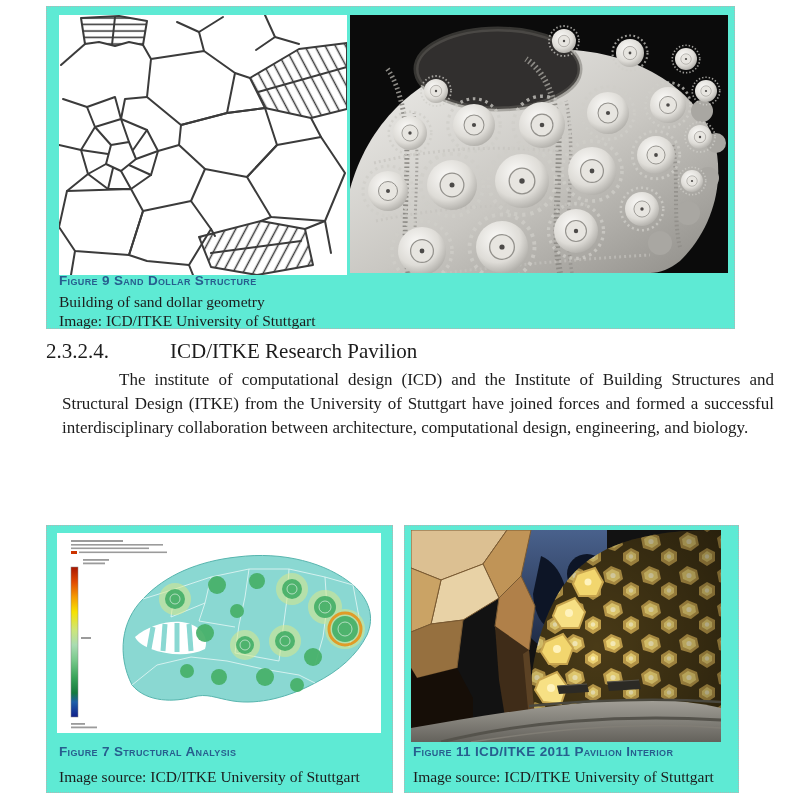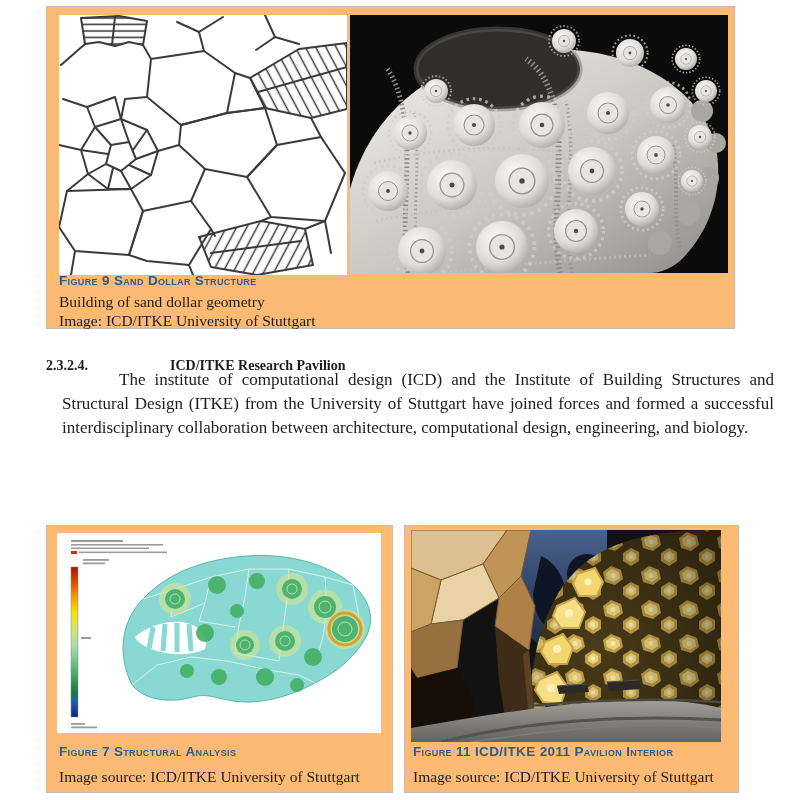--- a/index.html
+++ b/index.html
@@ -1,38 +1,38 @@
 <!DOCTYPE html>
 <html><head>
 <meta charset="utf-8">
 <style>
   html,body{margin:0;padding:0;}
   body{
     width:800px;height:800px;position:relative;background:#ffffff;
     font-family:"Liberation Serif", serif;color:#1c1c1c;overflow:hidden;
   }
-  .figbox{position:absolute;border:1px dotted #b3b3b3;background:#fdba74;}
+  .figbox{position:absolute;border:1px dotted #b3b3b3;background:#5eead4;}
   #fig9-box{left:46px;top:6px;width:687px;height:321px;}
   #fig10-box{left:46px;top:525px;width:345px;height:266px;}
   #fig11-box{left:404px;top:525px;width:333px;height:266px;}
   .imgwrap{position:absolute;line-height:0;}
   .figcap{
     font-family:"Liberation Sans", sans-serif;font-weight:bold;
     font-variant:small-caps;font-size:13.5px;letter-spacing:.35px;
     color:#275e8e;line-height:16px;
   }
   .figtext{font-size:15.5px;line-height:18.5px;color:#1c1c1c;}
   .capblock{position:absolute;}
   #fig9-capblock{left:12px;top:266px;}
   #fig10-capblock{left:12px;top:218px;}
   #fig11-capblock{left:8px;top:218px;}
   .capblock .figtext{margin-top:4px;}
   .credit-gap{margin-top:8px !important;}
-  #heading{position:absolute;left:46px;top:358px;width:712px;
-    font-size:14px;font-weight:bold;}
+  #heading{position:absolute;left:46px;top:339px;width:712px;
+    font-size:21px;font-weight:normal;}
   #heading .h-num{display:inline-block;width:124px;}
   #paragraph{position:absolute;left:62px;top:368px;width:712px;
     font-size:17px;line-height:24px;text-align:justify;text-indent:57px;}
 </style>
 </head>
 <body>
 
 <div class="figbox" id="fig9-box">
 
   <div class="imgwrap" style="left:12px;top:8px;">

